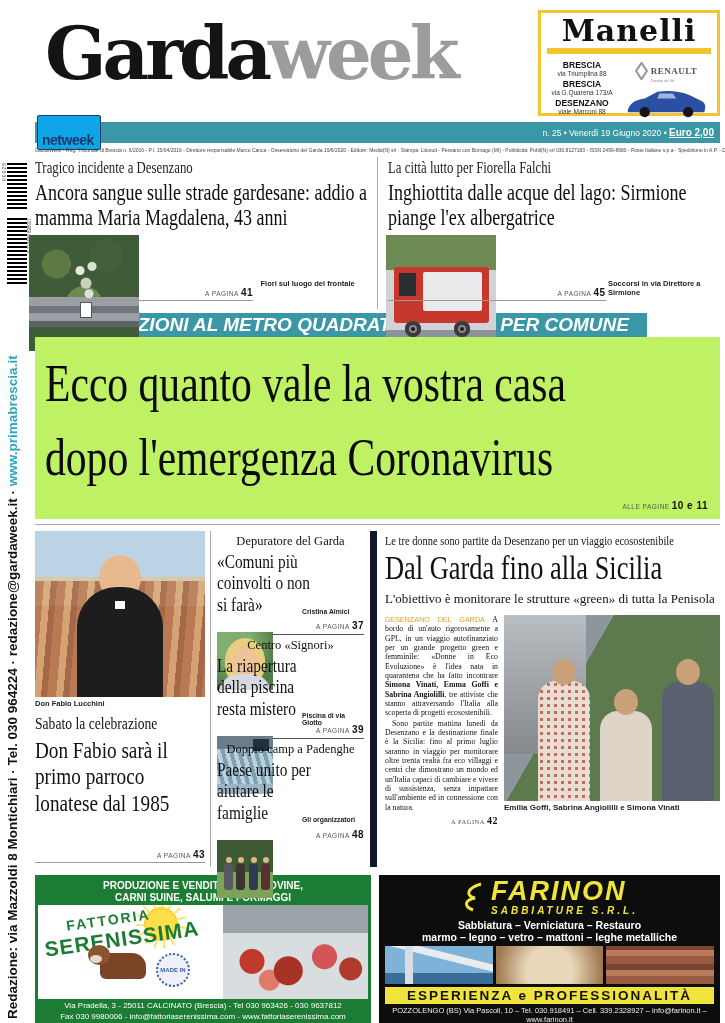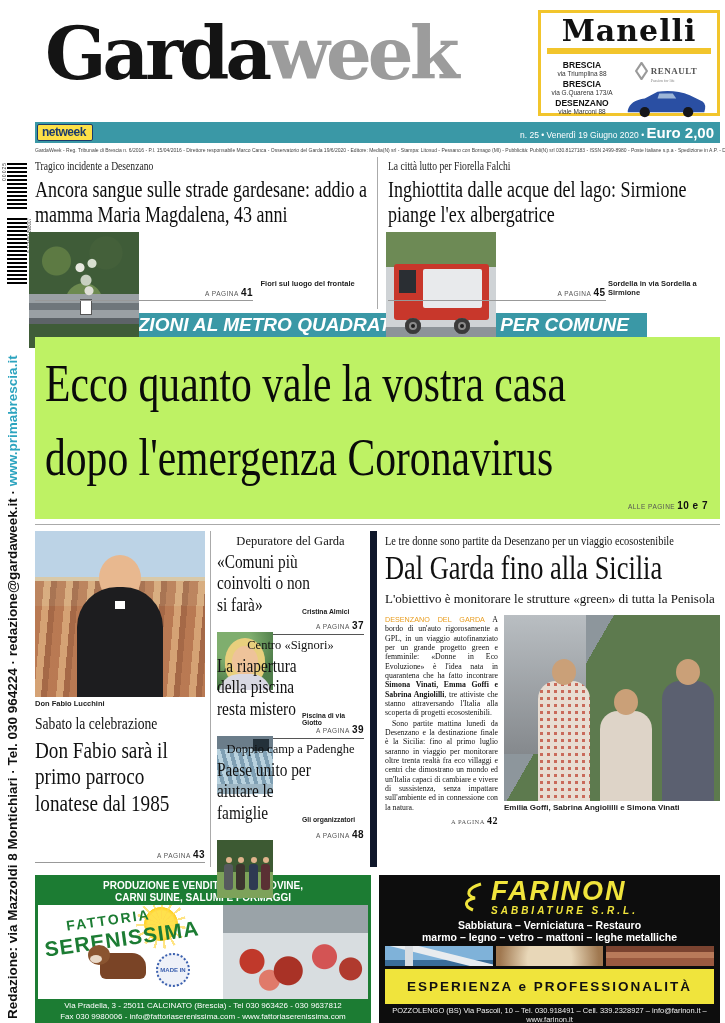--- a/index.html
+++ b/index.html
@@ -44,33 +44,33 @@
   .m-addr { font-size:6.5px; text-align:center; color:#333; }
   .manelli-right { flex:1; position:relative;font-family:Liberation Serif, serif; }
   .renault-row { display:flex; align-items:center; justify-content:center; gap:3px; margin-top:2px; }
   .renault-word { font-size:9px; font-weight:bold; color:#555; letter-spacing:0.5px; }
   .renault-tag { font-size:4px; color:#888; }
   .manelli-car { display:block; margin:2px auto 0 auto; }
 
   
   .tealbar { height:21px; background:#3a98a6; display:flex; align-items:center; justify-content:space-between;
              padding:0 6px 0 2px; }
-  .netweek-box { background:#fde047; border:1px solid #1b3a6b; border-radius:2px; padding:0 6px 1px 4px;
-                 font-weight:bold; font-size:12px; color:#1b3a6b; letter-spacing:-0.5px; }
+  .netweek-box { background:#0ea5e9; border:1px solid #1b3a6b; border-radius:2px; padding:16px 6px 1px 4px;
+                 font-weight:bold; font-size:14px; color:#1b3a6b; letter-spacing:-0.5px; }
   .issue { color:#fff; font-size:8.5px; }
-  .issue .price { font-weight:bold; font-size:15px; }
+  .issue .price { font-weight:bold; font-size:10px;text-decoration:underline; }
 
   
   .imprint { height:14px; font-size:5px; color:#444; text-align:center; padding-top:4px; white-space:nowrap; }
 
   
   .top-row { height:152px; display:flex; }
   .top-article { position:relative; width:50%; padding-top:2px; }
   .top-article.first { border-right:1px solid #aaa; }
-  .ta-kicker { font-size:12px; color:#222; }
+  .ta-kicker { font-size:16px; color:#222; }
   .ta-headline { font-size:22.5px; line-height:1.1; margin-top:4px; color:#0d0d0d; }
   .ta-photo { position:absolute; top:4px; width:110px; height:116px; }
   .ta-caption { position:absolute; top:122px; width:110px; font-size:7.5px; font-weight:bold; color:#222; }
   .top-article.first .ta-photo, .top-article.first .ta-caption { right:6px; }
   .top-article.second { padding-left:10px; }
   .top-article.second .ta-photo, .top-article.second .ta-caption { right:2px; }
   .ta-bottom { position:absolute; left:0; top:130px; width:218px; border-bottom:1px solid #999; padding-bottom:2px; }
   .top-article.second .ta-bottom { left:10px; }
   .pageref { text-align:right; font-size:6.5px; color:#555; letter-spacing:0.5px; }
   .pageref .num { font-size:10px; font-weight:bold; color:#111; margin-left:2px; }
@@ -189,21 +189,21 @@
   .far-line1 { font-size:10.5px; font-weight:bold; text-align:center; margin-top:3px; }
   .far-line2 { font-size:10.5px; font-weight:bold; text-align:center; }
   .far-photos { display:flex; gap:3px; margin-top:3px; height:56px; }
   .far-photos > div { flex:1; }
   .fp1 { background:linear-gradient(180deg,#7fb2d9 0 70%, #3a6d99 70% 100%), #7fb2d9; position:relative; overflow:hidden; }
   .fp1:before { content:""; position:absolute; left:-10px; top:8px; width:140%; height:7px; background:#e8ecef; transform:rotate(14deg); }
   .fp1:after { content:""; position:absolute; left:20px; top:0; width:8px; height:100%; background:#d8dde2; }
   .fp2 { background:radial-gradient(circle at 50% 65%, #e8d7b8 0 40%, #a07850 90%); }
   .fp3 { background:repeating-linear-gradient(0deg,#9a5a40 0 8px,#b87a5a 8px 14px,#7a4330 14px 20px); }
   .far-banner { background:#f0e43c; color:#111; font-weight:bold; font-size:13.5px; letter-spacing:2px;
-                text-align:center; margin-top:3px; padding:10px 0; }
+                text-align:center; margin-top:3px; padding:1px 0; }
   .far-foot { font-size:7.5px; text-align:center; margin-top:2px; color:#eee; }
 
   
   .frontale-photo { position:relative; overflow:hidden; background:
      radial-gradient(circle at 25% 25%, #5d7a43 0 14px, transparent 15px),
      radial-gradient(circle at 70% 18%, #44603a 0 16px, transparent 17px),
      radial-gradient(circle at 50% 60%, #6d8a50 0 18px, transparent 19px),
      #3f5c38; }
   .guardrail { position:absolute; left:0; top:54%; width:100%; height:26%;
      background:linear-gradient(180deg,#9aa0a4 0 30%, #6f767b 30% 55%, #9aa0a4 55% 80%, #5d6368 80% 100%); }
@@ -309,35 +309,35 @@
         <div class="ta-headline serif">
             <span class="cond80">Inghiottita dalle acque del lago: Sirmione piange l'ex albergatrice</span>
           </div>
         <div class="ta-photo firetruck-photo">
           <div class="truck-body"></div>
           <div class="truck-box"></div>
           <div class="truck-cab"></div>
           <div class="wheel wh1"></div>
           <div class="wheel wh2"></div>
         </div>
-        <div class="ta-caption">Sordella in via Sordella a Sirmione</div>
+        <div class="ta-caption">Soccorsi in via Direttore a Sirmione</div>
         <div class="ta-bottom">
             <div class="pageref"><span>A PAGINA</span><span class="num">45</span></div>
           </div>
       </div>
     </div>
 
     <div class="main-story">
       <div class="banner">LE QUOTAZIONI AL METRO QUADRATO COMUNE PER COMUNE</div>
       <div class="gray-box">
         <div class="main-headline serif">
           <span class="cond80">Ecco quanto vale la vostra casa</span>
           <span class="cond80">dopo l'emergenza Coronavirus</span>
         </div>
-        <div class="main-pageref pageref"><span>ALLE PAGINE</span><span class="num">10 e 7</span></div>
+        <div class="main-pageref pageref"><span>ALLE PAGINE</span><span class="num">10 e 11</span></div>
       </div>
       <div class="main-rule"></div>
     </div>
 
     <div class="lower">
 
       <div class="col1">
         <div class="don-photo">
           <div class="don-roofs"></div>
           <div class="don-head"></div>

